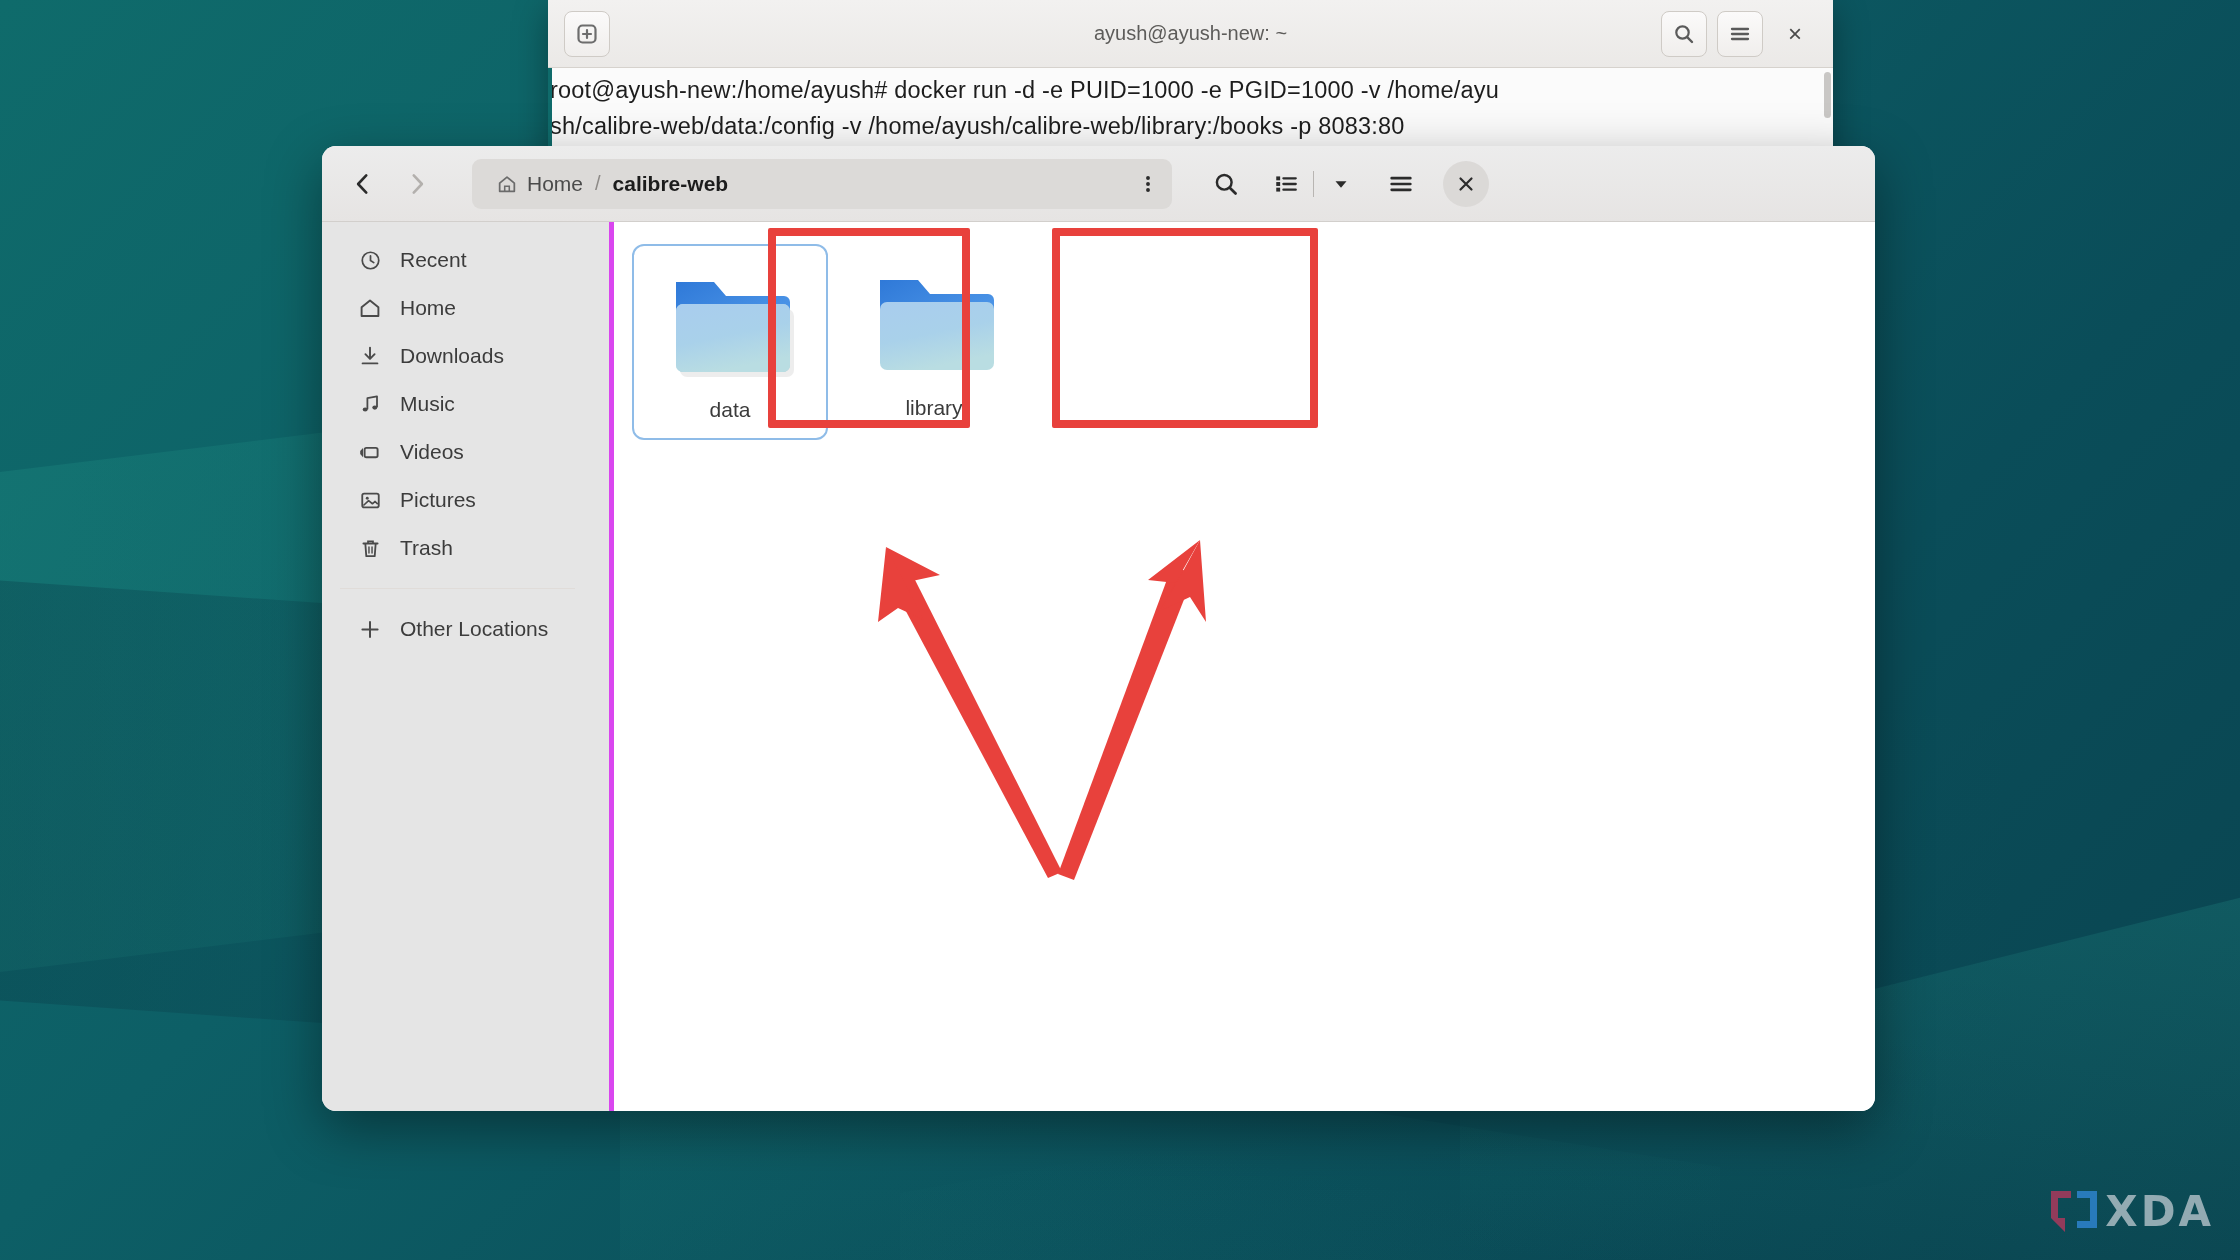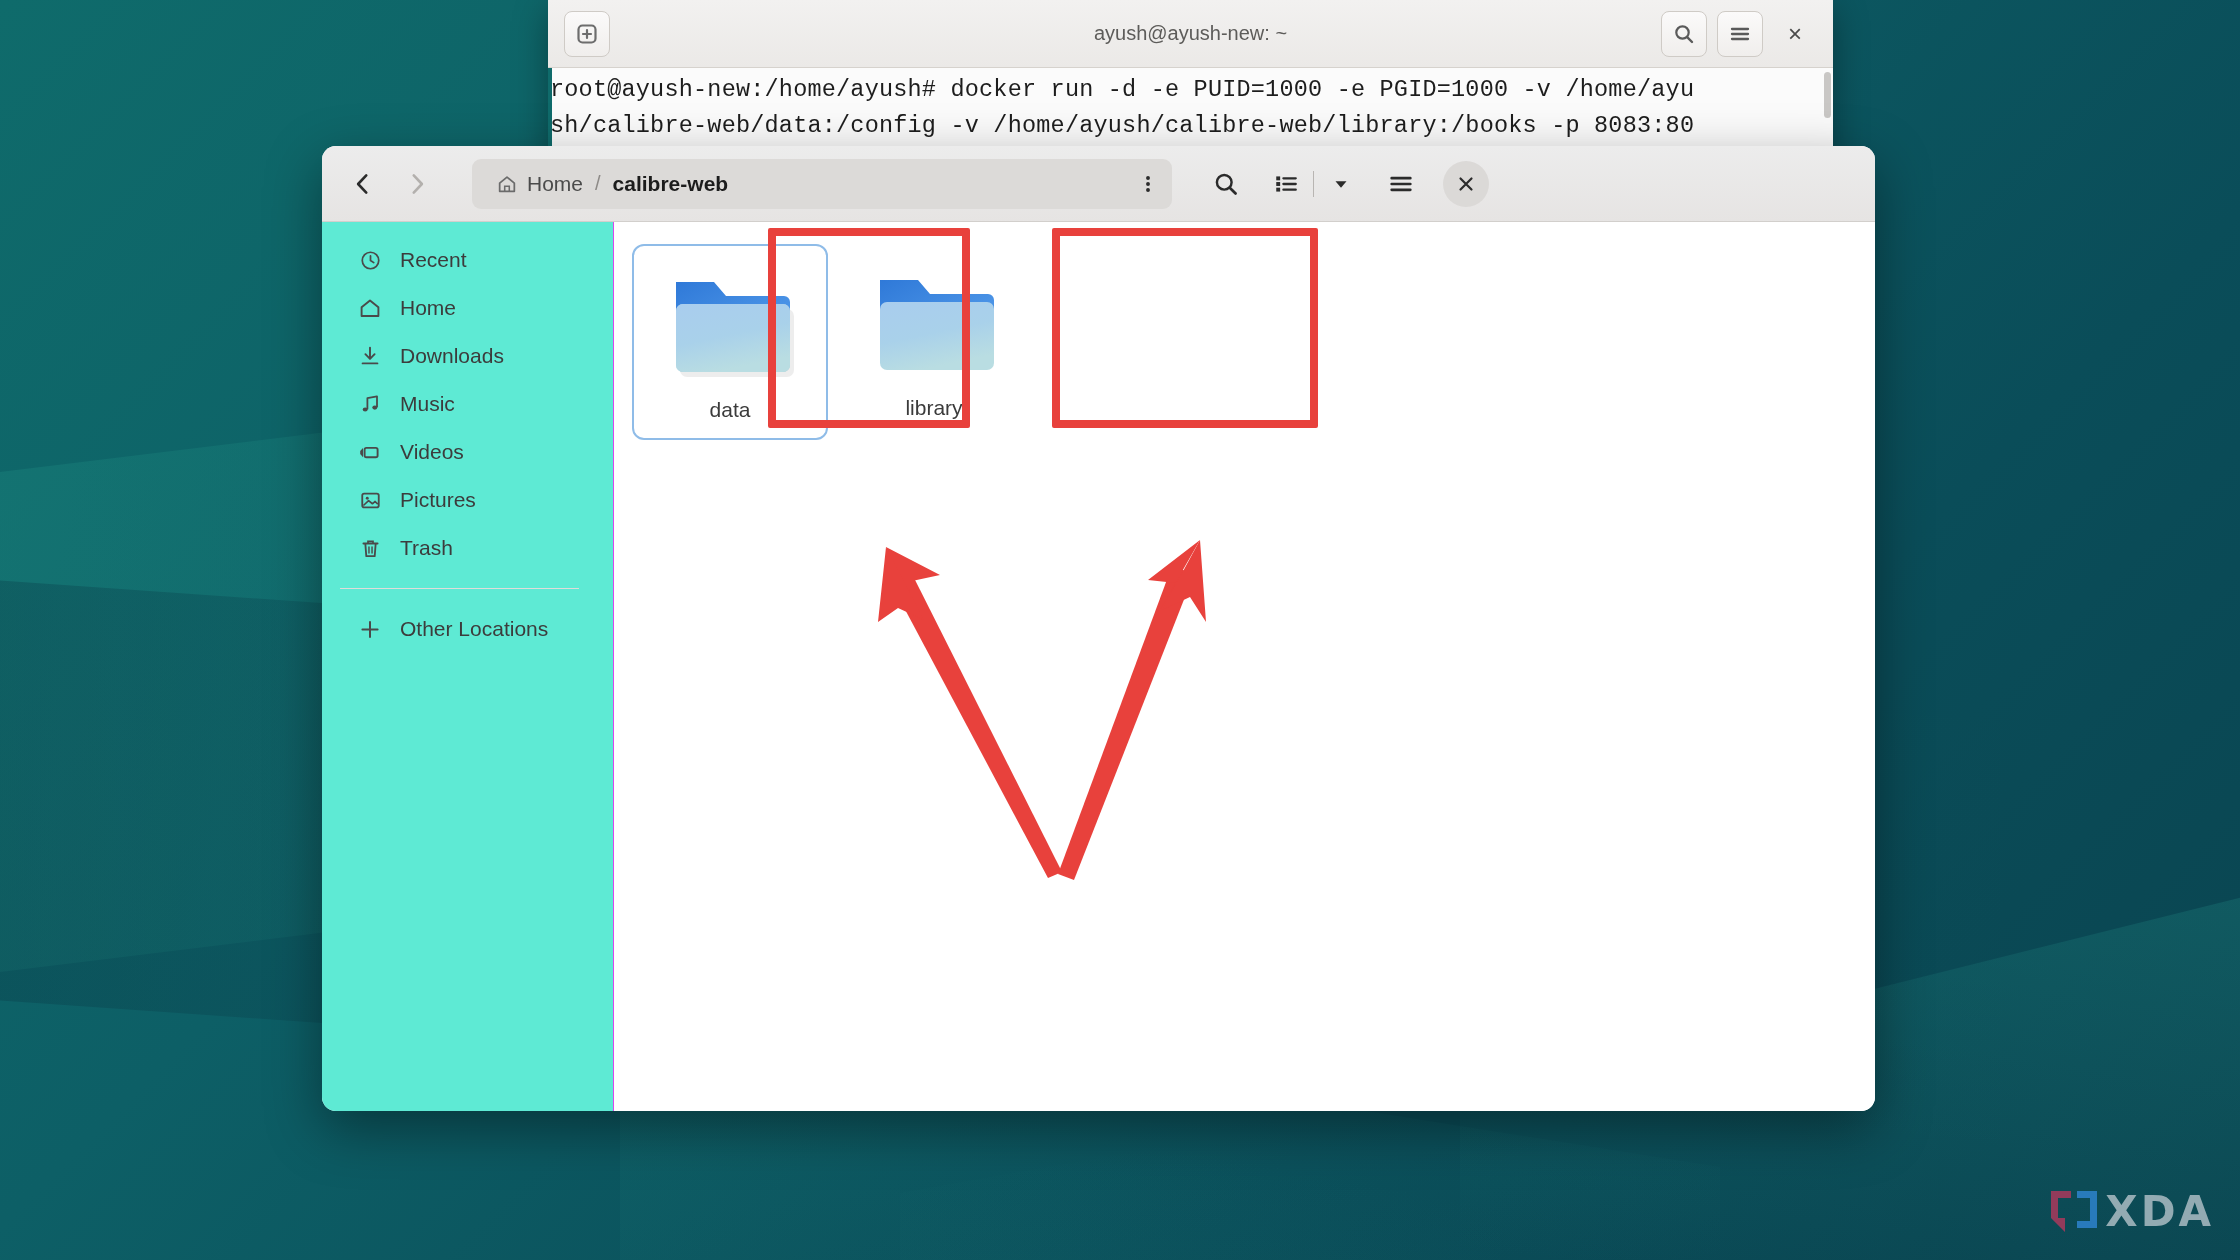--- a/index.html
+++ b/index.html
@@ -96,21 +96,21 @@
     color: #4b4b4b; font-size: 24px; line-height: 1;
   }
   #terminal-body {
     background: #fbfbfb;
     height: 92px;
     padding: 4px 0 0 0;
     position: relative;
     overflow: hidden;
   }
   .term-line {
-    font-family: Liberation Mono, monospace;
+    font-family: Liberation Sans, sans-serif;
     font-size: 23.5px;
     letter-spacing: 0.2px;
     color: #1d1d1d;
     white-space: pre;
     padding-left: 2px;
     line-height: 36px;
   }
   #term-accent {
     position: absolute;
     left: 0; top: 0; bottom: 0;
@@ -214,22 +214,22 @@
   }
 
   #files-main {
     flex: 1 1 auto;
     display: flex;
     min-height: 0;
   }
   #sidebar {
     width: 292px;
     flex: 0 0 292px;
-    background: #5eead4;
-    border-right: 1px solid #d946ef;
+    background: #e5e5e5;
+    border-right: 5px solid #d946ef;
     padding: 14px 16px 0 0;
   }
   .side-item {
     display: flex;
     align-items: center;
     gap: 18px;
     height: 48px;
     padding: 0 0 0 26px;
     color: #3c3c3c;
     font-size: 21px;

